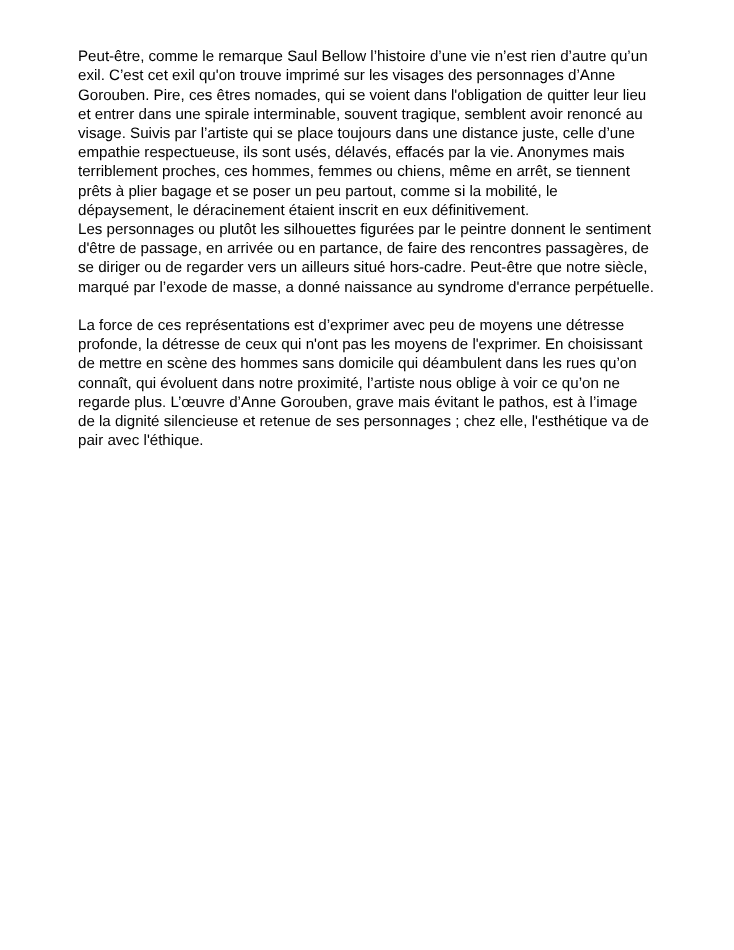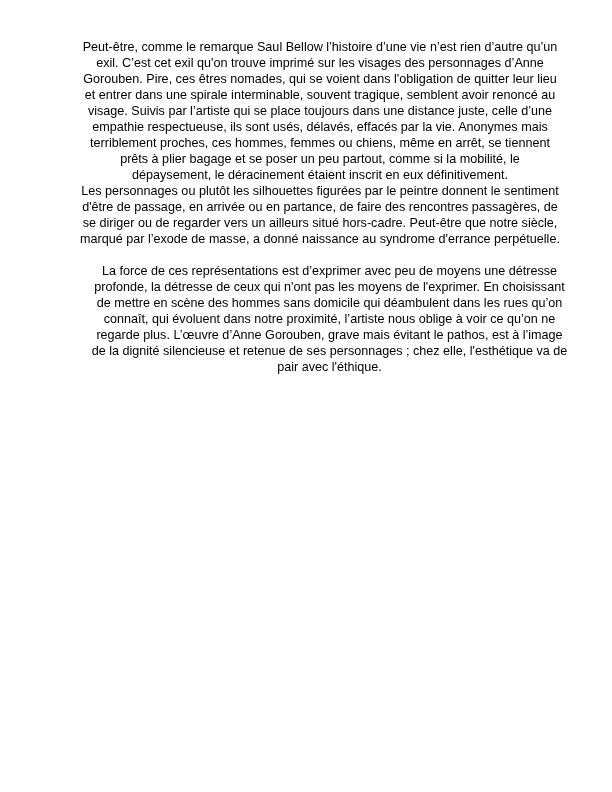--- a/index.html
+++ b/index.html
@@ -21,25 +21,23 @@
     top: 39px;
     width: 510px;
   }
   .textblock {
     white-space: pre;           
     font-size: 12.6px;
     line-height: 16px;
     color: #000000;
     letter-spacing: 0;
     margin: 0;
-    text-align: center;
   }
   .para-gap {
     margin-top: 16px;           
-    margin-left: 19px;
   }
 </style>
 </head>
 <body>
 
 <div class="page">
   <div class="text-column">
     <div class="textblock">Peut-être, comme le remarque Saul Bellow l’histoire d’une vie n’est rien d’autre qu’un
 exil. C’est cet exil qu'on trouve imprimé sur les visages des personnages d’Anne
 Gorouben. Pire, ces êtres nomades, qui se voient dans l'obligation de quitter leur lieu

